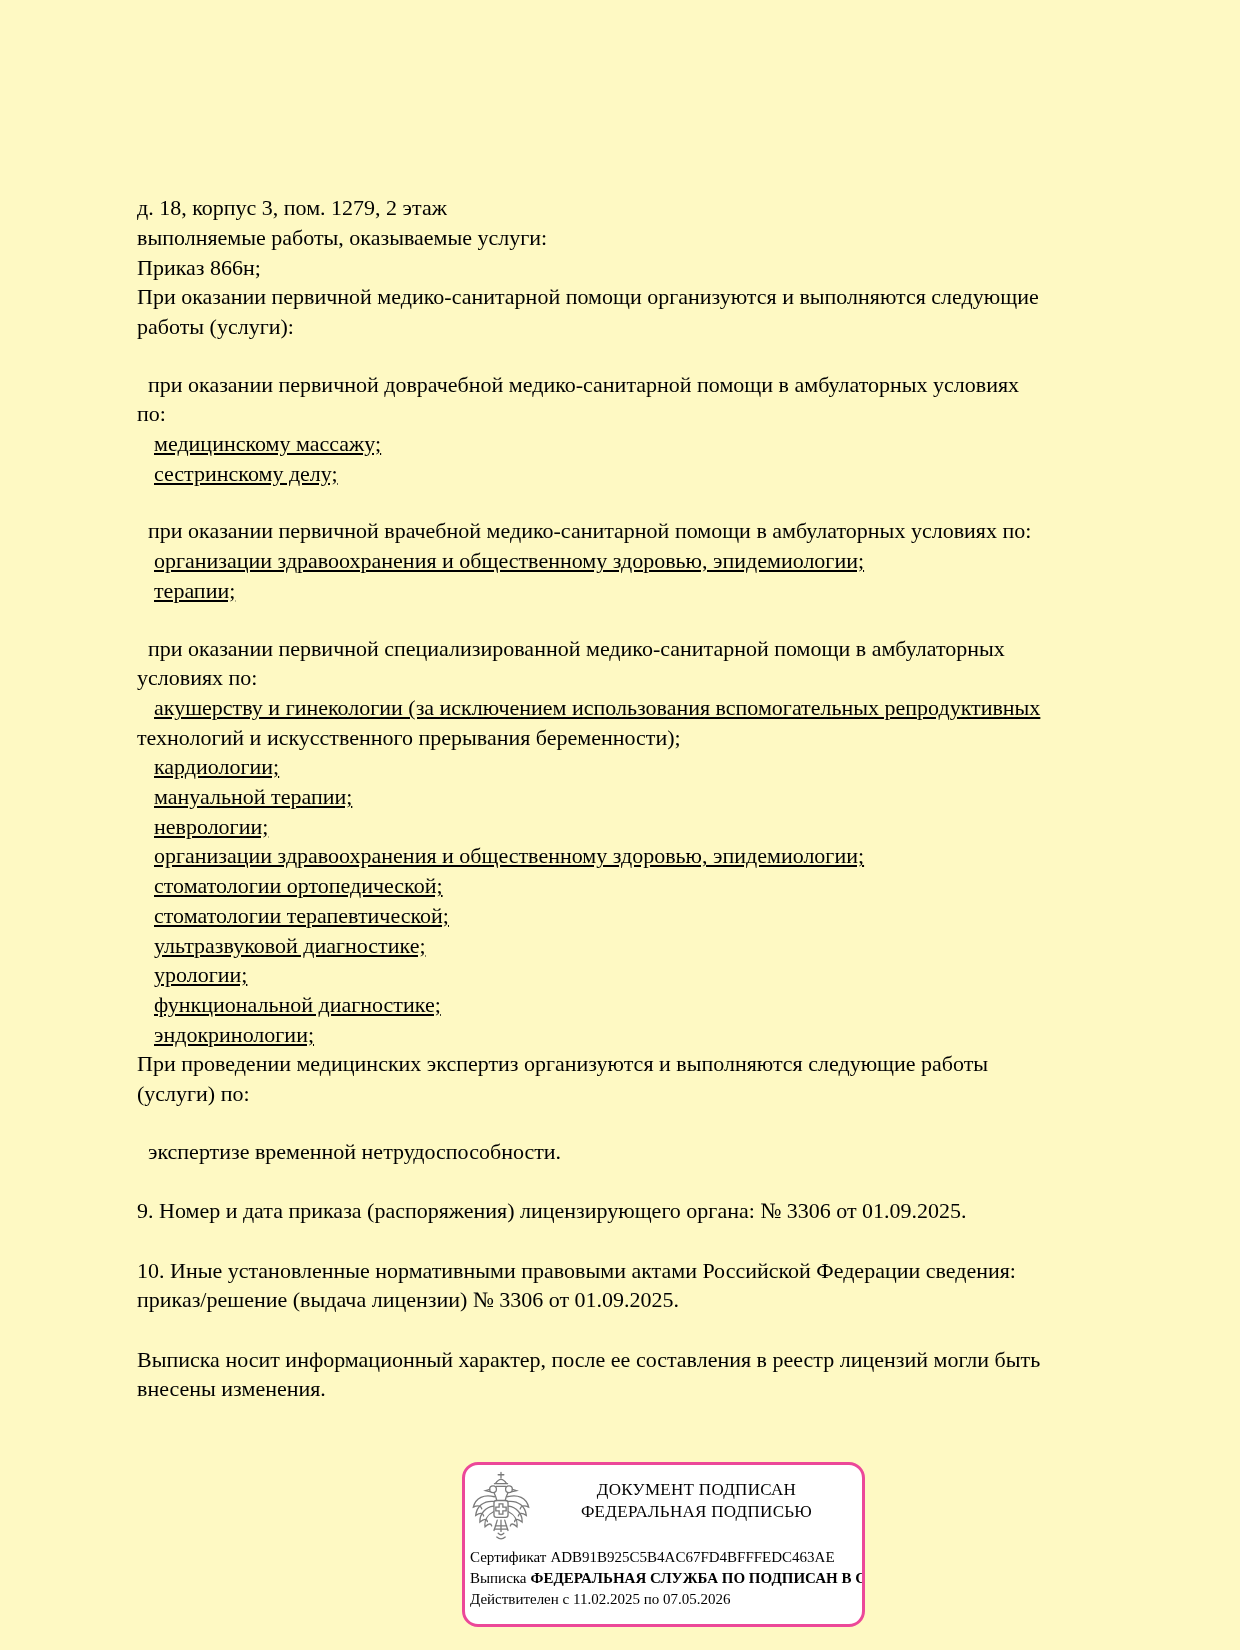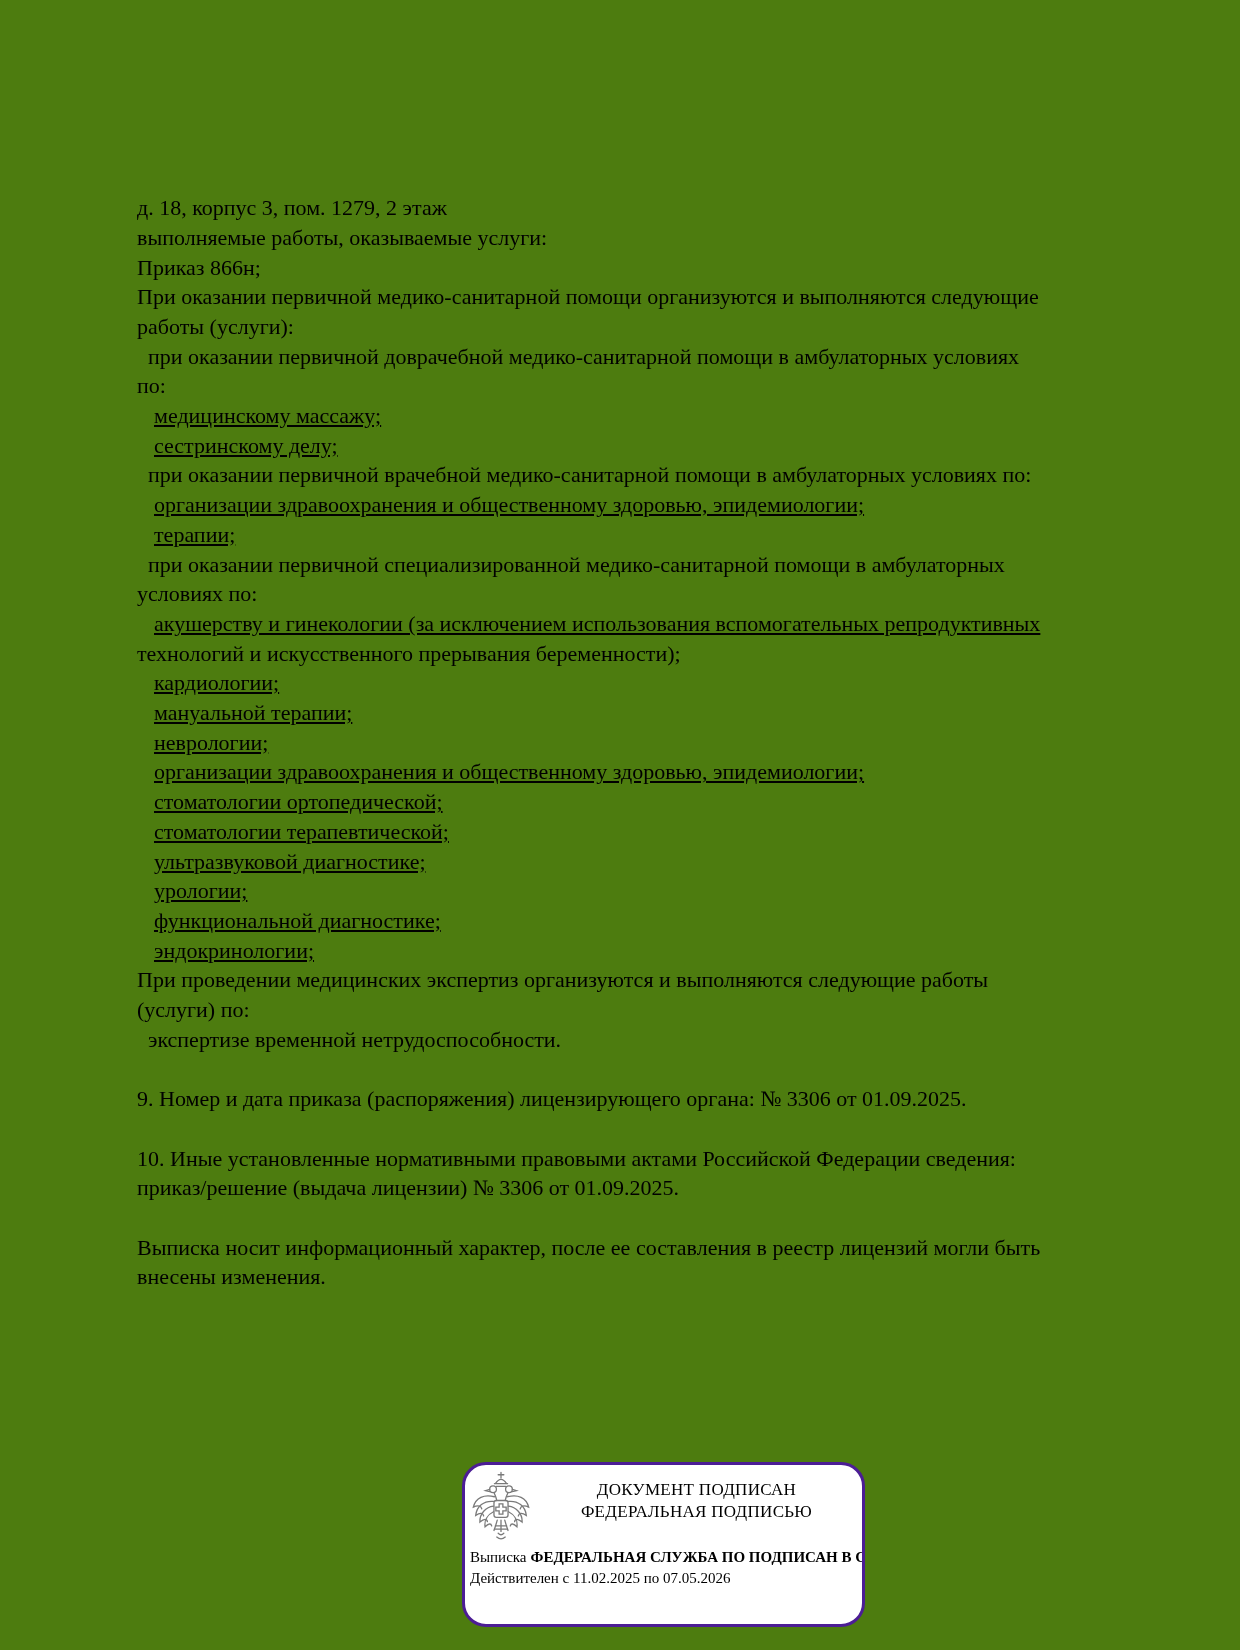--- a/index.html
+++ b/index.html
@@ -1,47 +1,47 @@
 <!DOCTYPE html>
 <html><head>
 <meta charset="utf-8">
 <style>
   html, body { margin: 0; padding: 0; }
   body { background: #ffffff; }
   .page {
     position: relative;
     width: 1240px;
     height: 1650px;
-    background: #4d7c0f;
+    background: #fef9c3;
     overflow: hidden;
     font-family: "Liberation Serif", "DejaVu Serif", serif;
     color: #000000;
   }
   
   .doc-text {
     position: absolute;
     left: 137px;
     top: 104px;
     width: 1060px;
     font-size: 22px;
     line-height: 29.7px;
     white-space: pre;
   }
   .line { min-height: 29.7px; }
-  .line.indent-1 { padding-left: 11px; }
+  .line.indent-1 { padding-left: 11px; margin-top: 28px; }
   .line.indent-2 { padding-left: 17px; text-decoration: underline; }
   
   .stamp {
     position: absolute;
     left: 462px;
     top: 1462px;
     width: 397px;
     height: 159px;
-    border: 3px solid #4c1d95;
-    border-radius: 24px;
+    border: 3px solid #ec4899;
+    border-radius: 16px;
     overflow: hidden;
     background: #ffffff;
   }
   .stamp-top {
     display: flex;
     align-items: flex-start;
     height: 82px;
   }
   .emblem {
     flex: none;
@@ -107,20 +107,23 @@
         <path d="M26 58 H38 M25 61.5 H39"></path>
         <path d="M29 66 Q32 69 35 66 M27.5 70 Q32 74 36.5 70"></path>
       </svg>
       <div class="stamp-title">
         <div>ДОКУМЕНТ ПОДПИСАН</div>
         <div>ФЕДЕРАЛЬНАЯ ПОДПИСЬЮ</div>
       </div>
     </div>
     <div class="stamp-info">
       <div class="info-line">
+        <span class="info-label">Сертификат</span><span>ADB91B925C5B4AC67FD4BFFFEDC463AE</span>
+      </div>
+      <div class="info-line">
         <span class="info-label">Выписка</span><span class="owner-value">ФЕДЕРАЛЬНАЯ СЛУЖБА ПО ПОДПИСАН В СФ</span>
       </div>
       <div class="info-line">
         <span>Действителен с 11.02.2025 по 07.05.2026</span>
       </div>
     </div>
   </div>
 
 </div>
 

